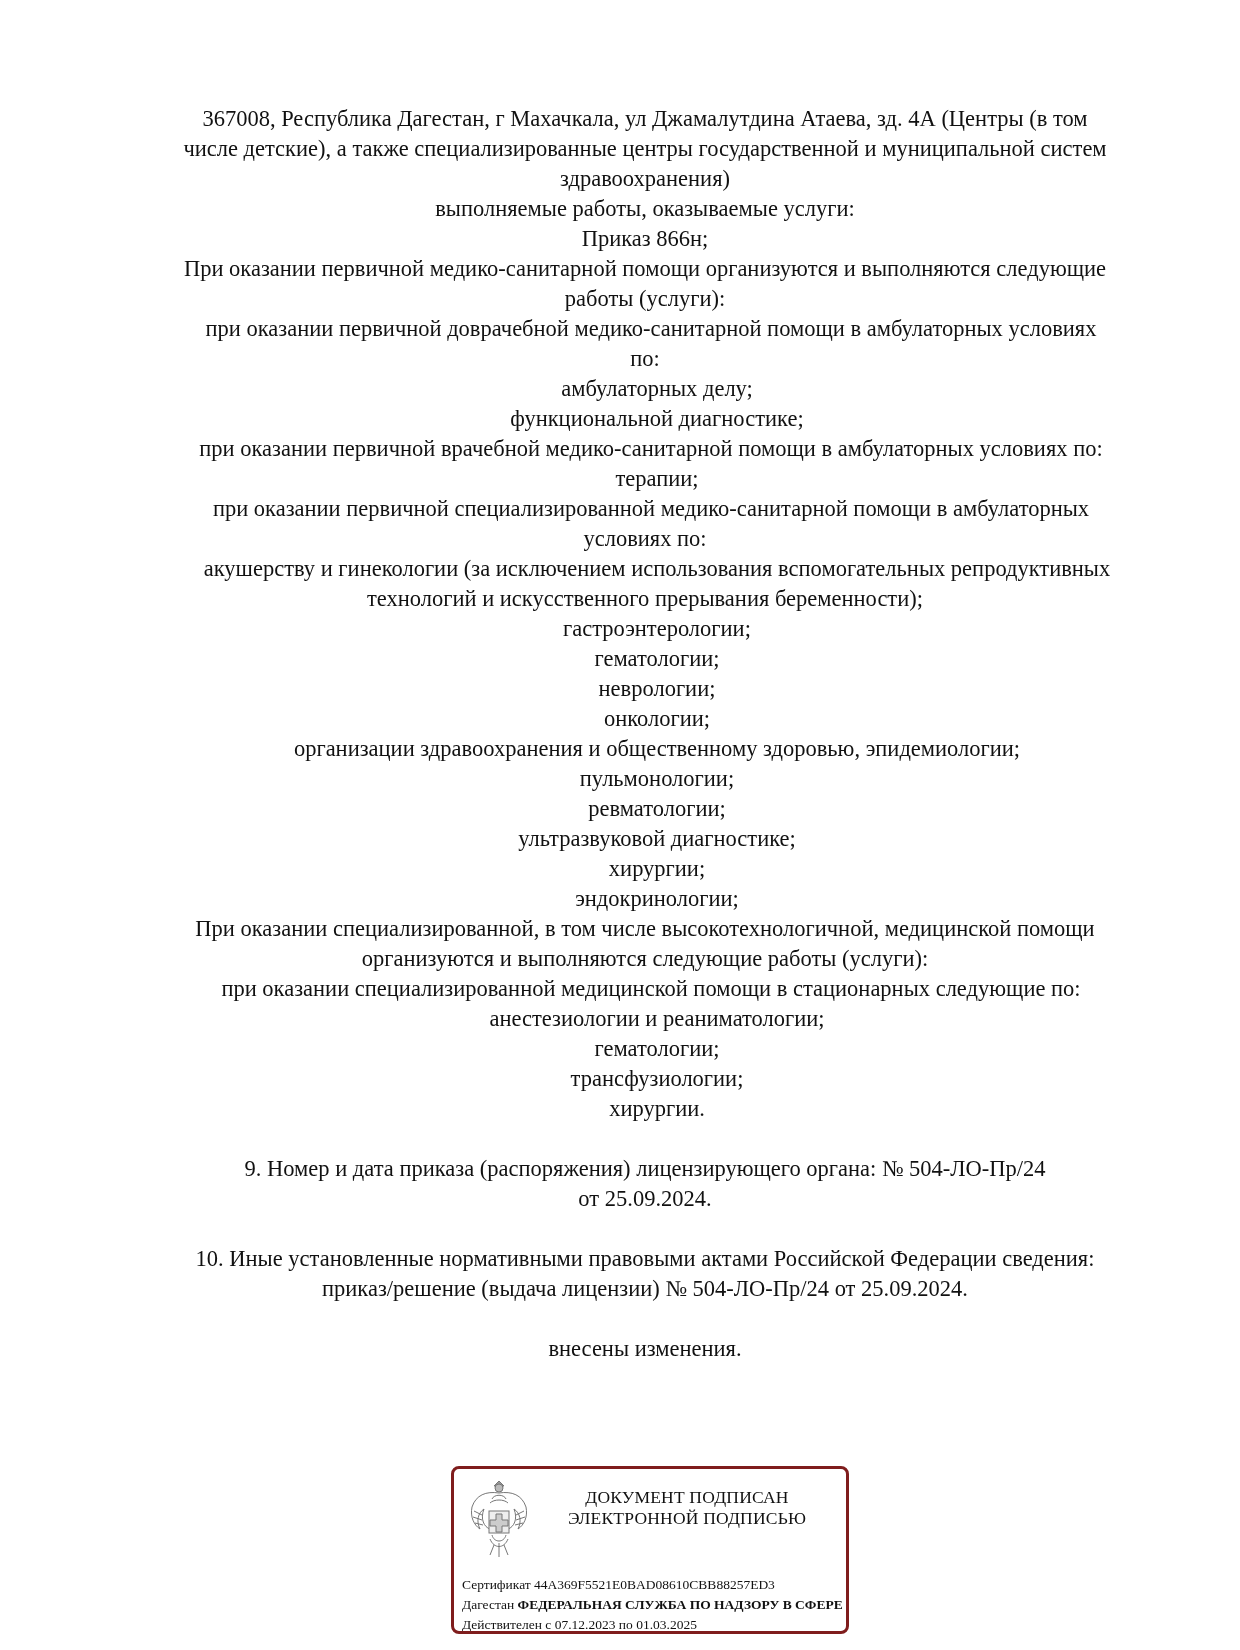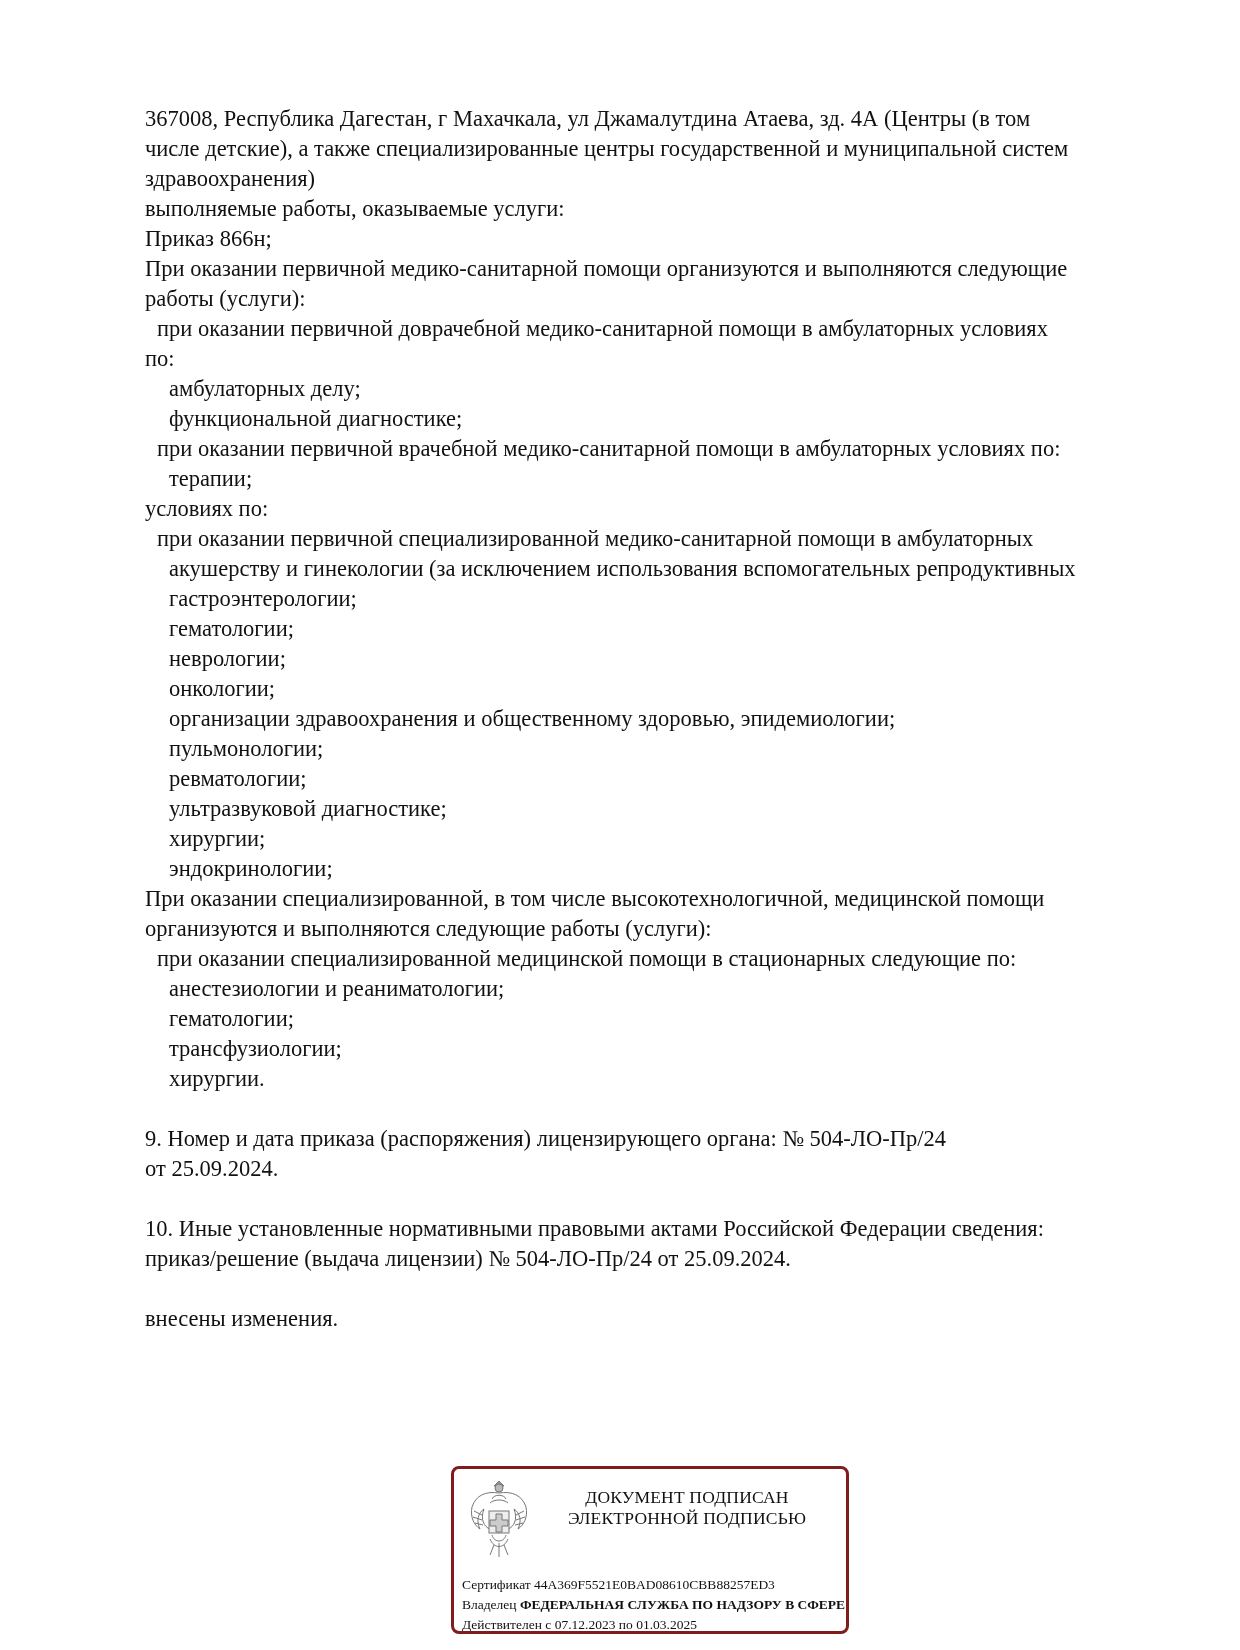--- a/index.html
+++ b/index.html
@@ -1,18 +1,18 @@
 <!DOCTYPE html>
 <html><head>
 <meta charset="utf-8">
 <style>
   html, body { margin: 0; padding: 0; background: #ffffff; }
   body { width: 1240px; height: 1650px; position: relative; overflow: hidden;
          font-family: "Liberation Serif", "DejaVu Serif", serif; color: #111; }
-  .page { position: absolute; left: 145px; top: 104px; width: 1000px; }
+  .page { position: absolute; left: 145px; top: 104px; width: 1000px; text-align: center; }
   .line { font-size: 22.5px; line-height: 30px; white-space: pre; height: 30px; }
   .ind1 { padding-left: 12px; }
   .ind2 { padding-left: 24px; }
   .stamp { position: absolute; left: 451px; top: 1466px; width: 398px; height: 168px;
            border: 3px solid #7f1d1d; border-radius: 8px; box-sizing: border-box; overflow: hidden; background:#fff; }
   .emblem { position: absolute; left: 12px; top: 8px; width: 66px; height: 84px; }
   .stamp-title { position: absolute; left: 80px; right: 6px; top: 18px; text-align: center;
                  font-size: 17.5px; line-height: 21px; letter-spacing: 0.2px; }
   .stamp-info { position: absolute; left: 8px; top: 106px; font-size: 13.5px; line-height: 20px; white-space: nowrap; }
   .stamp-info b { font-weight: bold; }
@@ -27,23 +27,24 @@
     <div class="line">выполняемые работы, оказываемые услуги:</div>
     <div class="line">Приказ 866н;</div>
     <div class="line">При оказании первичной медико-санитарной помощи организуются и выполняются следующие</div>
     <div class="line">работы (услуги):</div>
     <div class="line ind1">при оказании первичной доврачебной медико-санитарной помощи в амбулаторных условиях</div>
     <div class="line">по:</div>
     <div class="line ind2">амбулаторных делу;</div>
     <div class="line ind2">функциональной диагностике;</div>
     <div class="line ind1">при оказании первичной врачебной медико-санитарной помощи в амбулаторных условиях по:</div>
     <div class="line ind2">терапии;</div>
+    <div class="line ind1">при оказании первичной специализированной медико-санитарной помощи в амбулаторных</div>
     <div class="line">условиях по:</div>
-    <div class="line ind1">при оказании первичной специализированной медико-санитарной помощи в амбулаторных</div>
     <div class="line ind2">акушерству и гинекологии (за исключением использования вспомогательных репродуктивных</div>
+    <div class="line">технологий и искусственного прерывания беременности);</div>
     <div class="line ind2">гастроэнтерологии;</div>
     <div class="line ind2">гематологии;</div>
     <div class="line ind2">неврологии;</div>
     <div class="line ind2">онкологии;</div>
     <div class="line ind2">организации здравоохранения и общественному здоровью, эпидемиологии;</div>
     <div class="line ind2">пульмонологии;</div>
     <div class="line ind2">ревматологии;</div>
     <div class="line ind2">ультразвуковой диагностике;</div>
     <div class="line ind2">хирургии;</div>
     <div class="line ind2">эндокринологии;</div>
@@ -79,16 +80,16 @@
         <path d="M26 58 c2 8 12 8 14 0 M24 62 c4 10 14 10 18 0 M28 68 l-4 10 M38 68 l4 10 M33 66 v14"></path>
       </g>
     </svg>
   </div>
   <div class="stamp-title">
     <div>ДОКУМЕНТ ПОДПИСАН</div>
     <div>ЭЛЕКТРОННОЙ ПОДПИСЬЮ</div>
   </div>
   <div class="stamp-info">
     <div><span>Сертификат</span> <span>44A369F5521E0BAD08610CBB88257ED3</span></div>
-    <div><span>Владелец</span> <b>ФЕДЕРАЛЬНАЯ СЛУЖБА ПО НАДЗОРУ В СФЕРЕ ЗДРАВООХРАНЕНИЯ</b></div>
+    <div><span>Дагестан</span> <b>ФЕДЕРАЛЬНАЯ СЛУЖБА ПО НАДЗОРУ В СФЕРЕ ЗДРАВООХРАНЕНИЯ</b></div>
     <div>Действителен с 07.12.2023 по 01.03.2025</div>
   </div>
 </div>
 
 </body></html>

